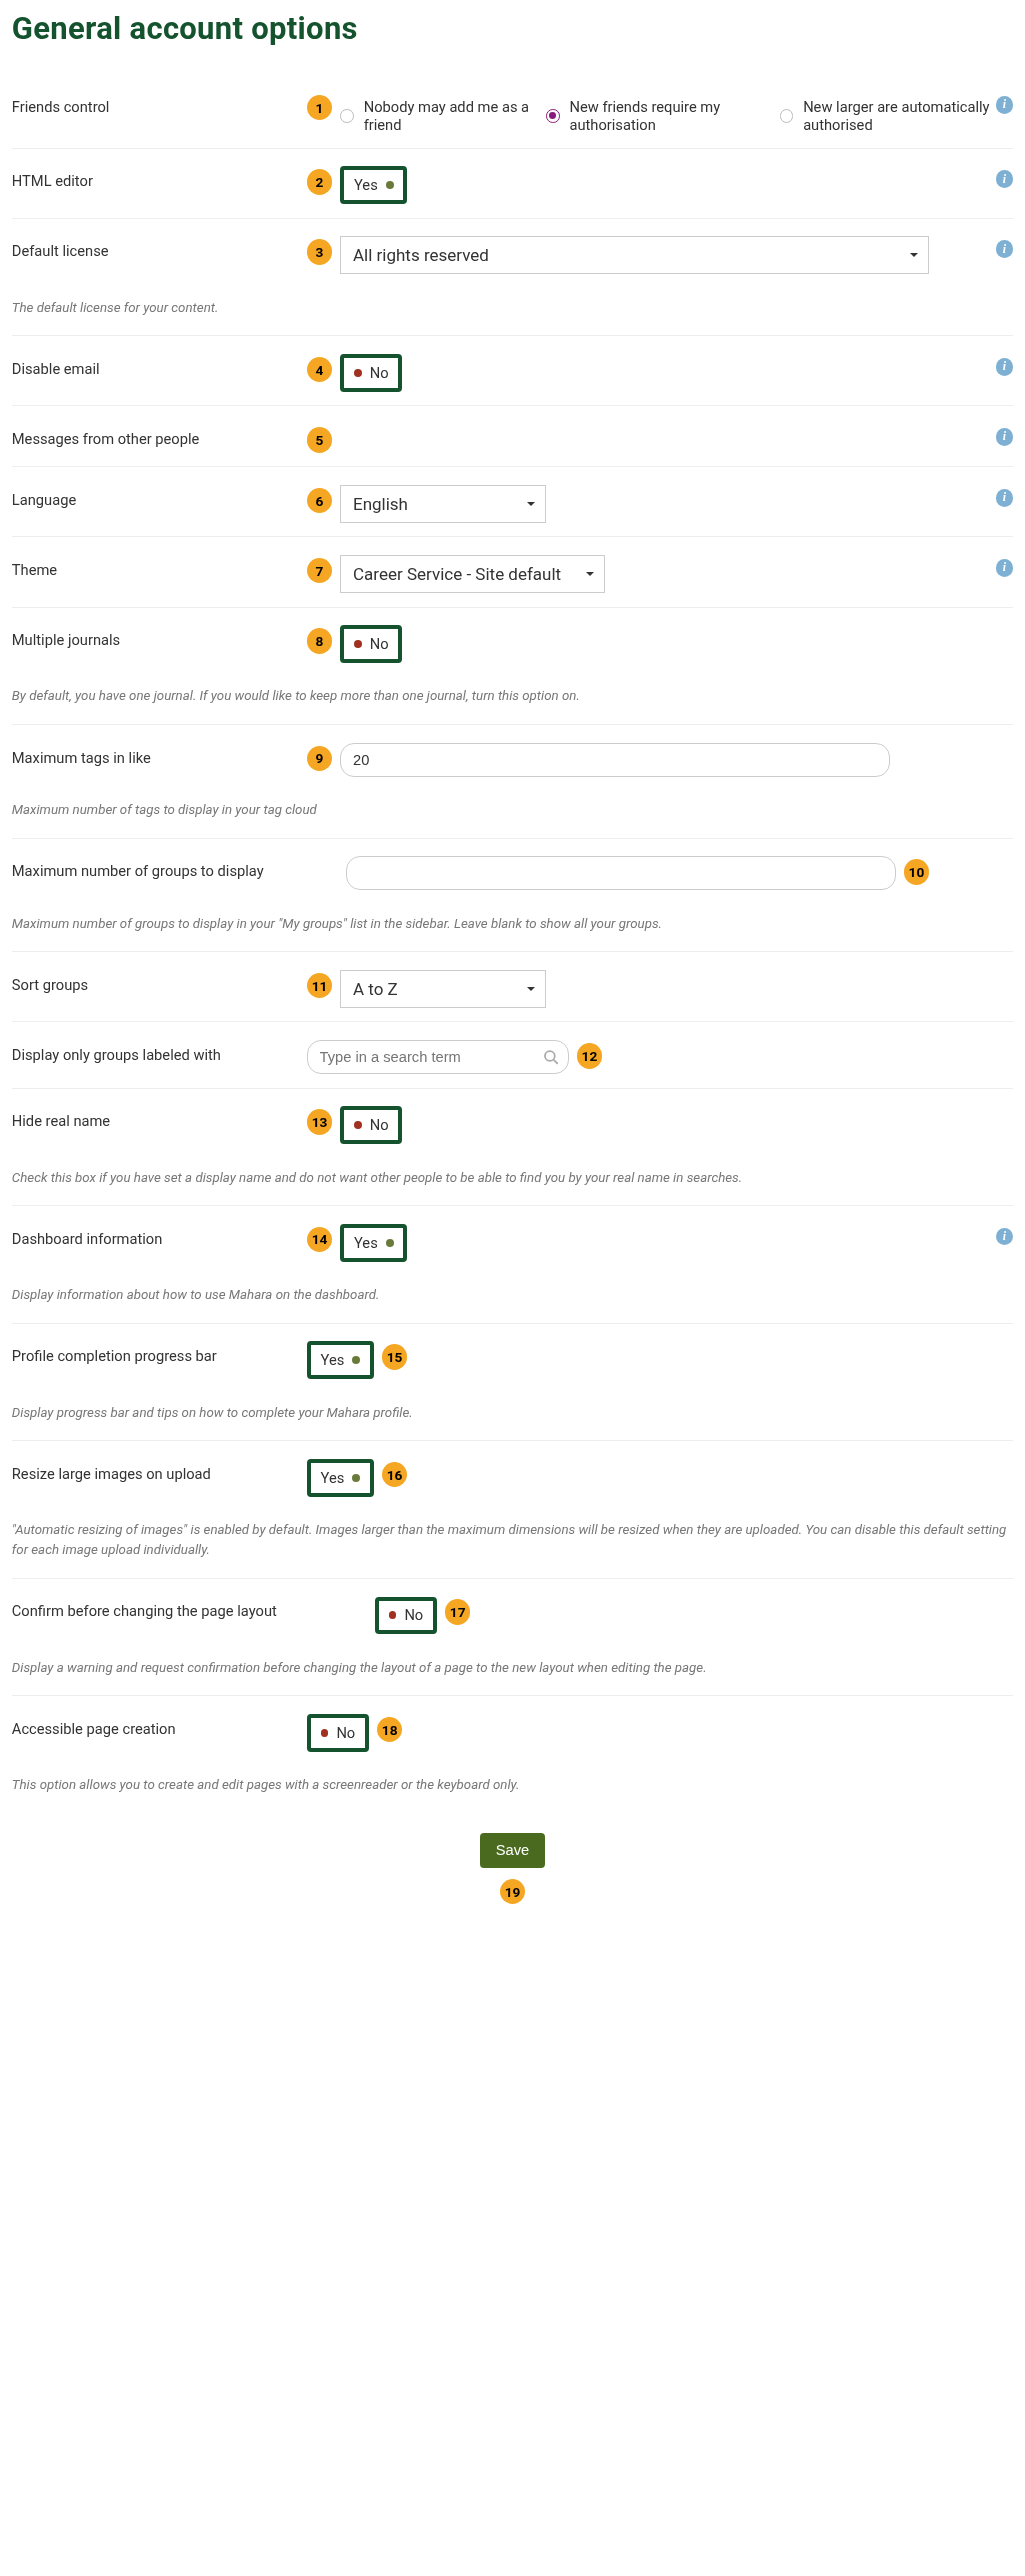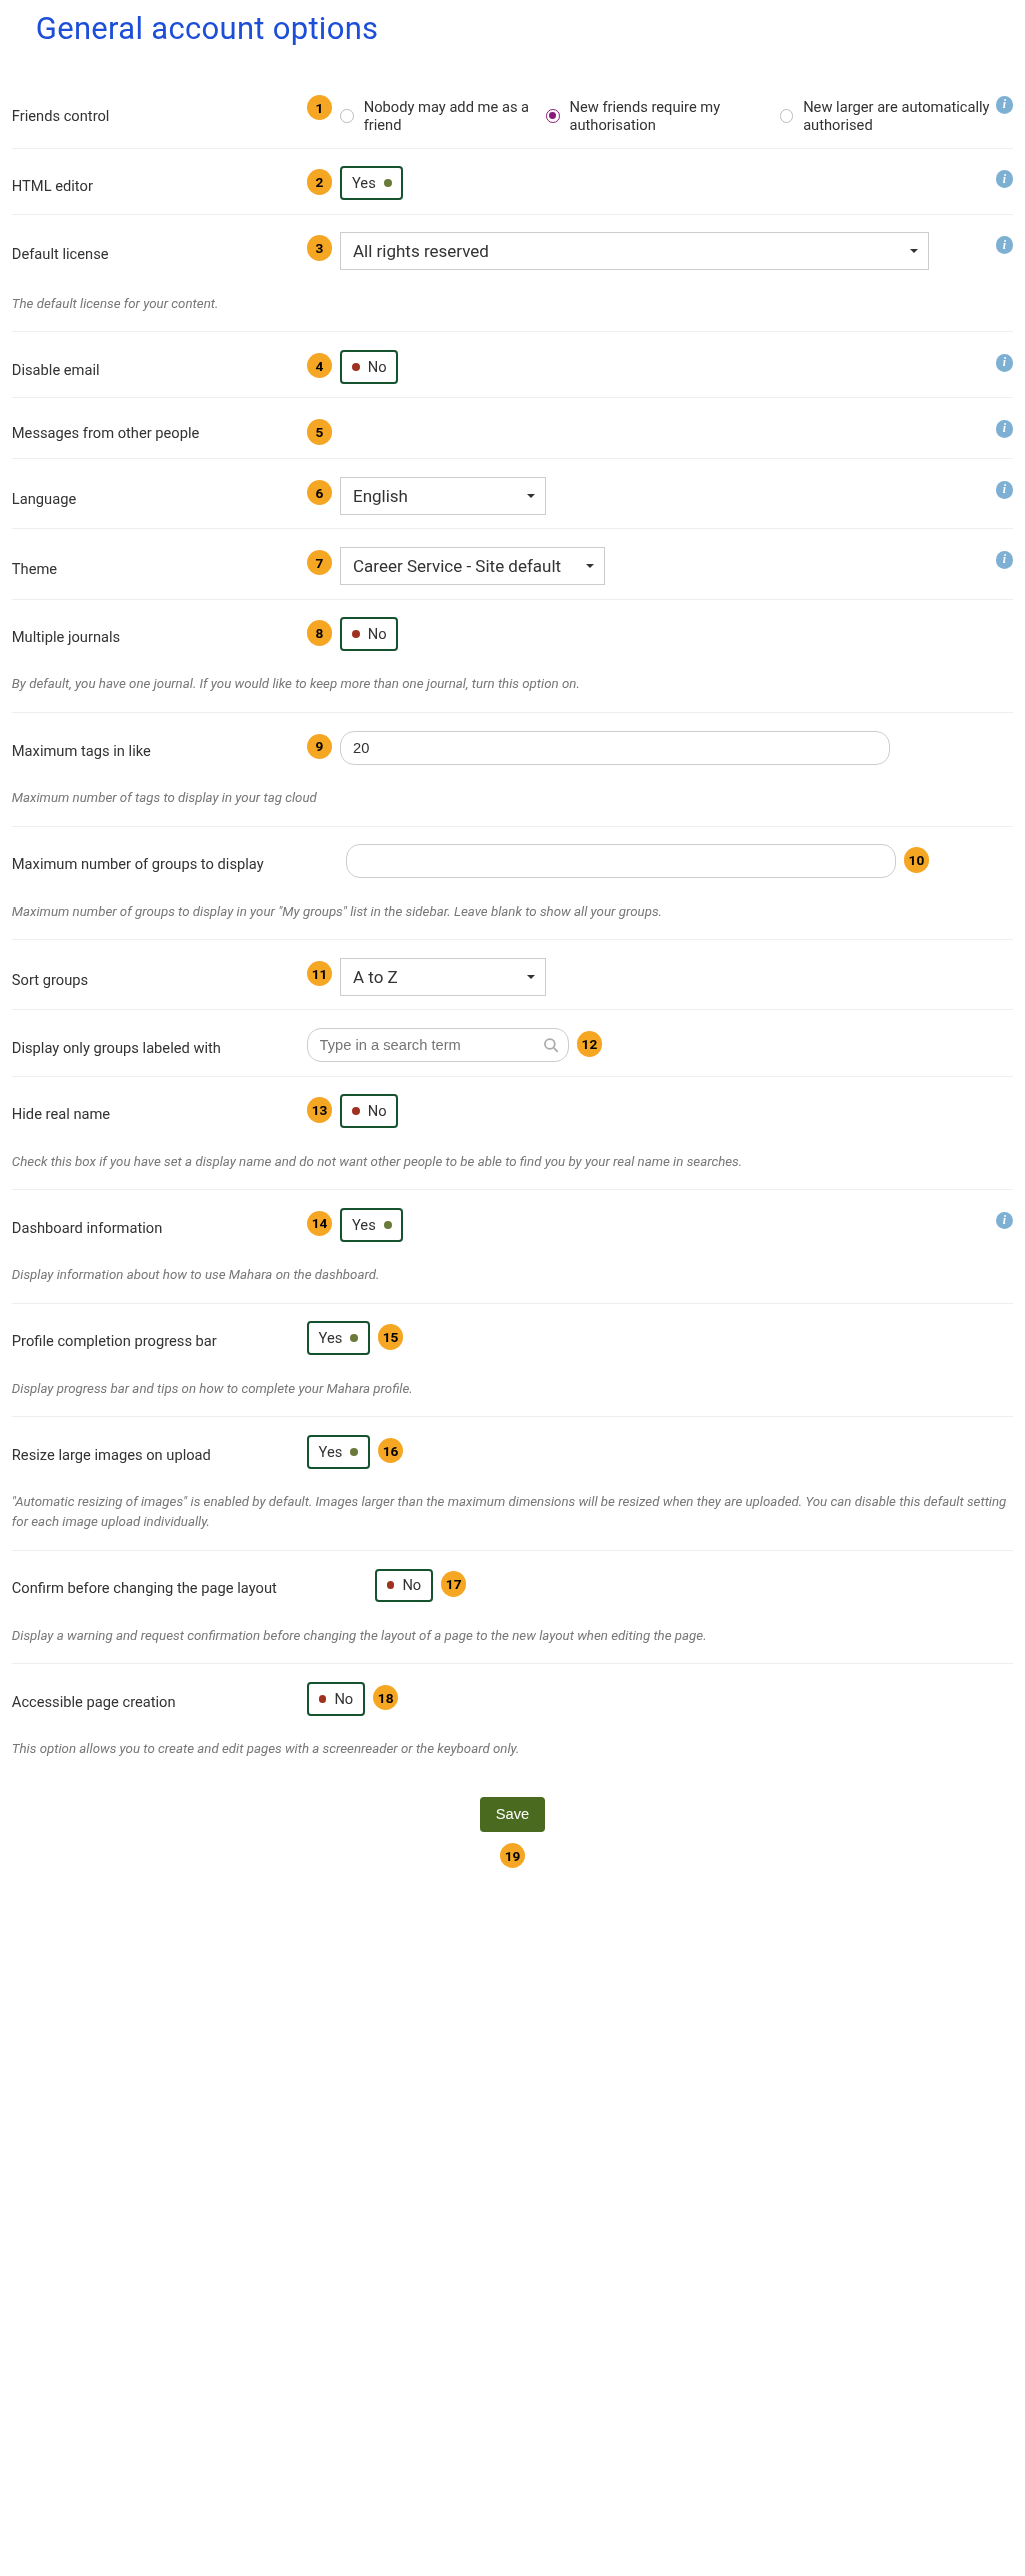--- a/index.html
+++ b/index.html
@@ -6,29 +6,28 @@
   body {
     font-family: -apple-system, BlinkMacSystemFont, "Segoe UI", Roboto, "Helvetica Neue", Arial, sans-serif;
     font-size: 14.7px;
     color: #333;
     background: #fff;
     padding: 9.8px 11.8px 39px 11.8px;
     width: 1025px;
   }
   h2.page-title {
     font-size: 31px;
-    font-weight: 400;
-    color: #1d4ed8;
+    font-weight: 700;
+    color: #14532d;
     margin-bottom: 27.5px;
     letter-spacing: 0.3px;
-    margin-left: 24px;
   }
   .row {
     display: flex;
-    align-items: center;
+    align-items: flex-start;
     padding: 17.7px 0 13.7px 0;
     border-bottom: 1px solid #eee;
     position: relative;
   }
   .row.no-border { border-bottom: none; }
   .row .label {
     width: 295px;
     flex-shrink: 0;
     font-size: 14.7px;
     color: #333;
@@ -79,21 +78,21 @@
     width: 13.7px; height: 13.7px; border-radius: 50%;
     border: 1.5px solid #bbb; position: relative; flex-shrink:0;
   }
   .radio.checked { border-color: #8a1a7a; }
   .radio.checked::after {
     content: ""; position: absolute; top: 2px; left: 2px;
     width: 6.9px; height: 6.9px; border-radius: 50%; background: #8a1a7a;
   }
   .radio-label { font-size: 14.7px; color: #333; }
   .toggle-btn {
-    border: 2px solid #14532d;
+    border: 4px solid #14532d;
     border-radius: 3.9px;
     padding: 5.9px 9.8px;
     display: inline-flex;
     align-items: center;
     gap: 7.9px;
     background: #fff;
     font-size: 14.7px;
     color: #333;
   }
   .dot { width: 7.9px; height: 7.9px; border-radius: 50%; }

